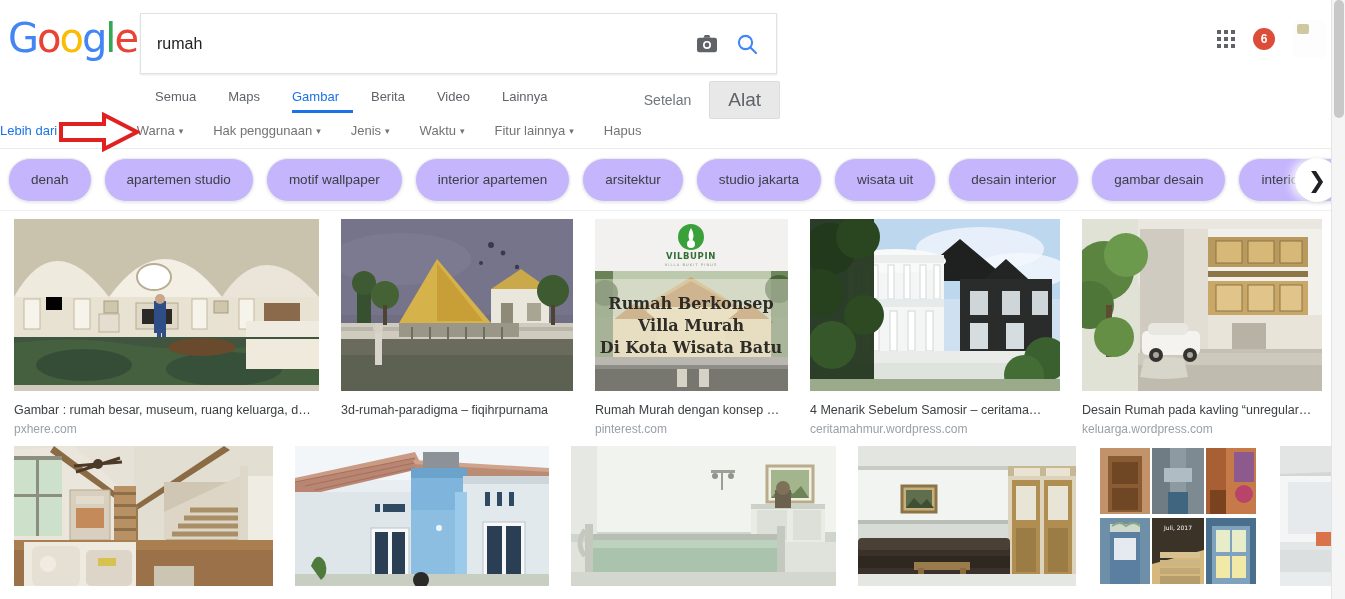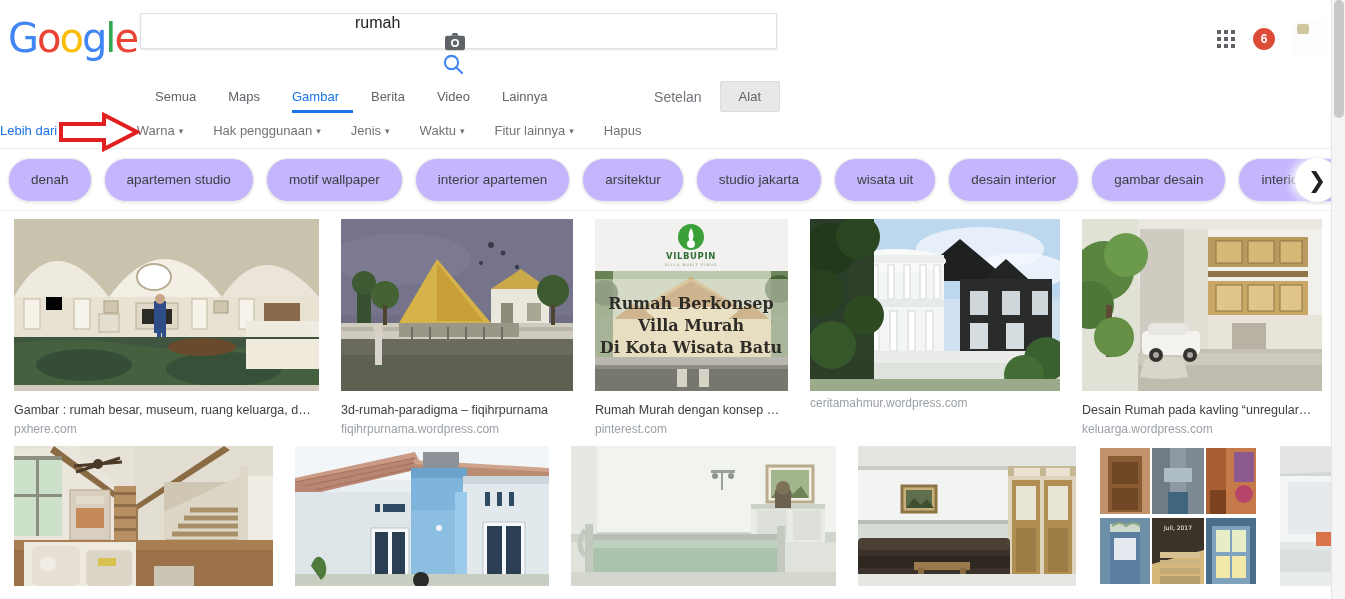--- a/index.html
+++ b/index.html
@@ -31,27 +31,26 @@
     font-weight: 400;
     line-height: 40px;
     user-select: none;
   }
   .logo span { display:inline-block; }
   .l-b { color:#4285F4; } .l-r { color:#EA4335; } .l-y { color:#FBBC05; } .l-g { color:#34A853; }
 
   .searchbox {
     position: absolute;
     left: 140px; top: 13px;
-    width: 637px; height: 36px;
+    width: 637px; height: 61px;
     background: #fff;
     border: 1px solid #dfe1e5;
     box-shadow: 0 1px 2px rgba(0,0,0,0.10);
     display: flex;
     align-items: center;
-    flex-direction: column;
   }
   .search-input {
     flex: 1;
     border: none;
     outline: none;
     font-size: 16px;
     color: #222;
     padding: 0 16px;
     background: transparent;
     font-family: "Liberation Sans", sans-serif;
@@ -98,21 +97,21 @@
     margin-right: 18px;
     cursor: pointer;
     white-space: nowrap;
     line-height: 14px;
   }
   .tab.active { color:#1a73e8; border-bottom: 3px solid #1a73e8; padding-bottom: 6px;}
   .nav-tools { position:absolute; right:0; top:0; display:flex; align-items:center;}
   .settings-link { font-size:14px; color:#70757a; cursor:pointer; }
   .alat-btn {
     margin-left: 18px;
-    font-size: 13px;
+    font-size: 19px;
     color: #5f6368;
     background: #e8e8e8;
     border: 1px solid #dadce0;
     border-radius: 2px;
     padding: 7px 18px;
     cursor: pointer;
   }
   .navrow-wrap { position:relative; width:1345px; }
   .nav-right-pos { position:absolute; right:32px; top:6px; }
 
@@ -412,21 +411,20 @@
             <rect x="88" y="108" width="2" height="12" fill="#6f6d5f"></rect>
             <rect x="106" y="108" width="2" height="12" fill="#6f6d5f"></rect>
             <rect x="124" y="108" width="2" height="12" fill="#6f6d5f"></rect>
             <rect x="142" y="108" width="2" height="12" fill="#6f6d5f"></rect>
             <rect x="160" y="108" width="2" height="12" fill="#6f6d5f"></rect>
             <rect x="34" y="112" width="7" height="34" fill="#d8d4cc"></rect>
             <circle cx="37" cy="109" r="5" fill="#d4cfc2"></circle>
           </svg>
         </div>
         <div class="cap">3d-rumah-paradigma – fiqihrpurnama</div>
-        <div class="src">fiqihrpurnama.wordpress.com</div>
       </div>
 
       <div class="tile" style="width:193px;">
         <div class="thumb" style="width:193px;height:172px;">
           <svg width="193" height="172" viewBox="0 0 193 172" preserveAspectRatio="none">
             <rect width="193" height="172" fill="#f2f1ef"></rect>
             <circle cx="96" cy="18" r="13" fill="#3aa13a"></circle>
             <path d="M96,9 q5,8 0,15 q-5,-7 0,-15 z" fill="#fff"></path>
             <circle cx="96" cy="25" r="4" fill="#fff"></circle>
             <text x="96" y="40" font-family="DejaVu Sans, sans-serif" font-size="8.5" font-weight="bold" fill="#2f6f34" text-anchor="middle" letter-spacing="0.6">VILBUPIN</text>
@@ -494,20 +492,21 @@
             <circle cx="20" cy="30" r="26" fill="#223a1b"></circle>
             <circle cx="48" cy="18" r="22" fill="#2a4620"></circle>
             <circle cx="10" cy="74" r="24" fill="#27401d"></circle>
             <circle cx="54" cy="96" r="20" fill="#2d4a22"></circle>
             <circle cx="22" cy="126" r="24" fill="#35572a"></circle>
             <circle cx="236" cy="140" r="22" fill="#3b6030"></circle>
             <circle cx="214" cy="156" r="20" fill="#446c35"></circle>
             <rect x="0" y="160" width="250" height="12" fill="#9caa8c"></rect>
           </svg>
         </div>
+        <div class="cap">4 Menarik Sebelum Samosir – ceritama…</div>
         <div class="src">ceritamahmur.wordpress.com</div>
       </div>
 
       <div class="tile" style="width:240px;">
         <div class="thumb" style="width:240px;height:172px;">
           <svg width="240" height="172" viewBox="0 0 240 172" preserveAspectRatio="none">
             <rect width="240" height="172" fill="#e3e0d8"></rect>
             <rect width="240" height="66" fill="#e9e7e0"></rect>
             <rect x="58" y="10" width="182" height="124" fill="#f2f0ea"></rect>
             <rect x="58" y="10" width="44" height="124" fill="#cfcbc0"></rect>

